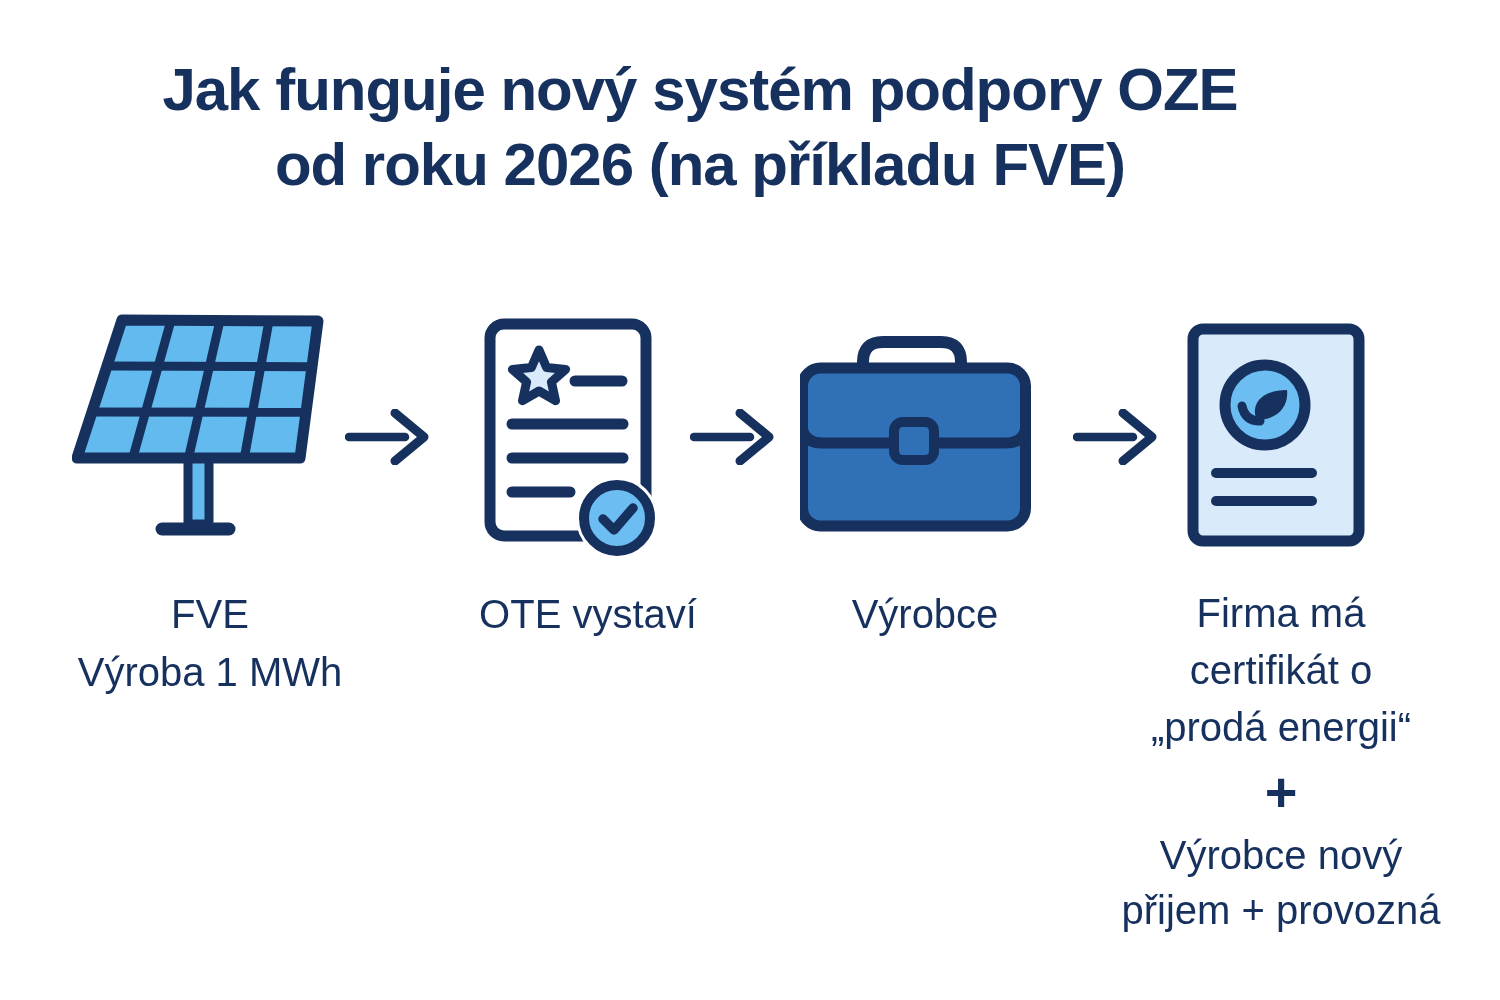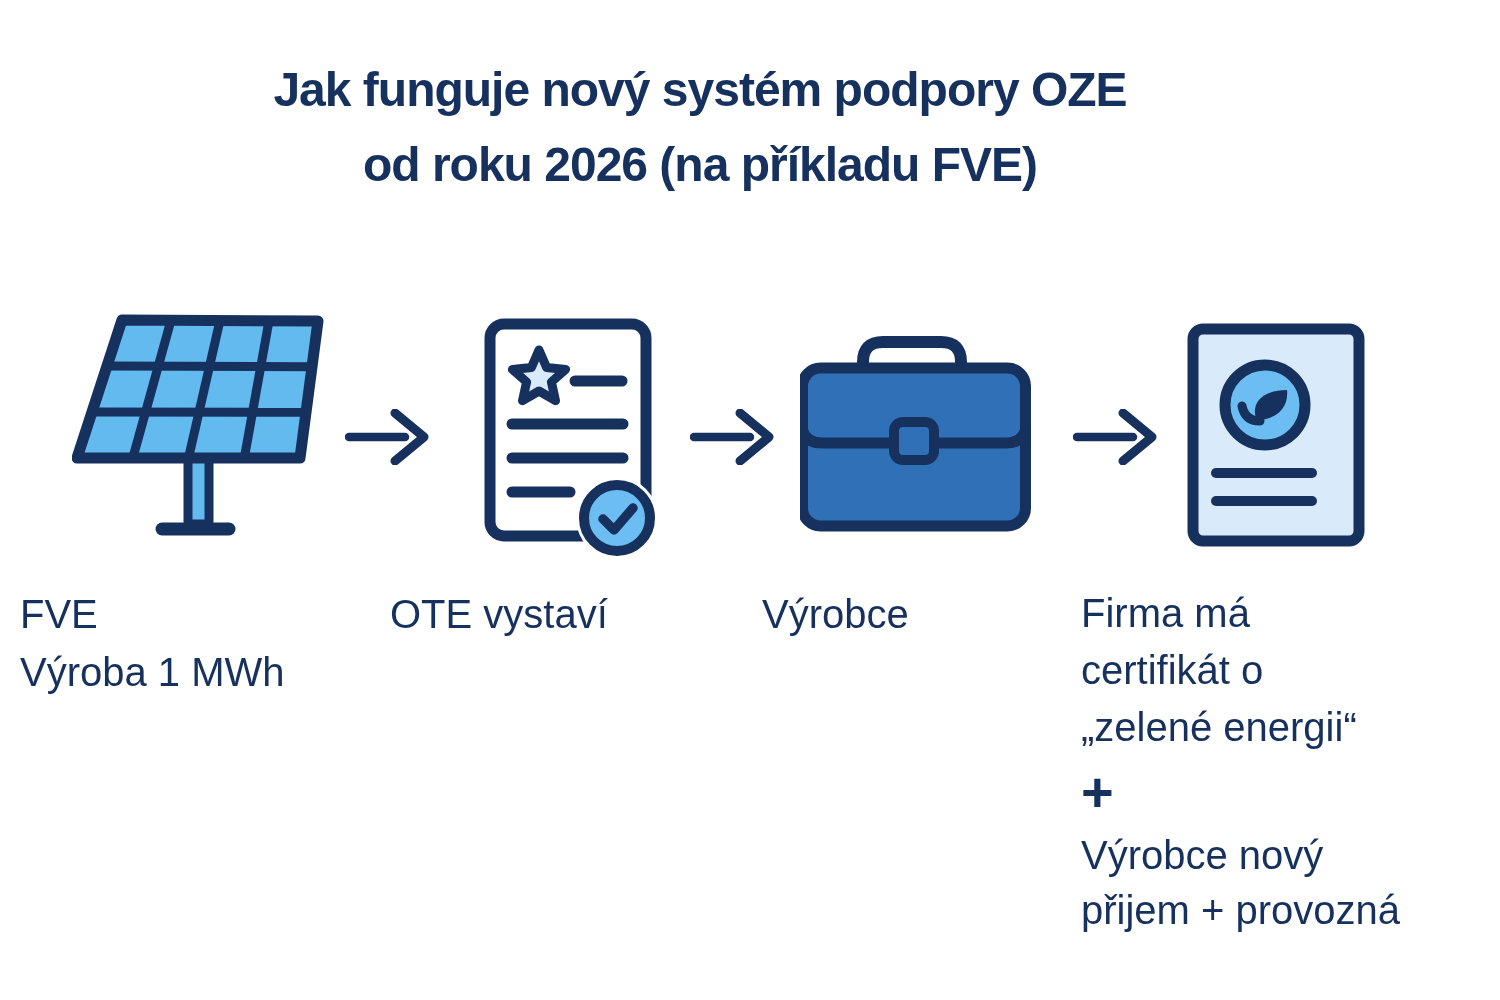--- a/index.html
+++ b/index.html
@@ -12,33 +12,33 @@
   }
   html,body{margin:0;padding:0;background:#fff;}
   .canvas{
     position:relative;width:1500px;height:1000px;overflow:hidden;
     background:var(--background);
     font-family:"Liberation Sans", sans-serif;
     color:var(--navy);
   }
   .title{
     position:absolute;top:52px;left:0;width:1400px;
-    text-align:center;font-weight:bold;font-size:48px;line-height:75px;
+    text-align:center;font-weight:bold;font-size:60px;line-height:75px;
     letter-spacing:-1px;color:var(--navy);
   }
   .icon-box{position:absolute;}
   .arrow-box{position:absolute;}
   .step-label{
-    position:absolute;top:585px;
+    position:absolute;top:585px;text-align:center;
     font-size:40px;line-height:58px;font-weight:500;color:var(--navy);
     white-space:nowrap;
   }
   .label-1{left:20px;width:380px;}
-  .label-2{left:390px;width:380px;}
-  .label-3{left:762px;width:380px;}
+  .label-2{left:398px;width:380px;}
+  .label-3{left:735px;width:380px;}
   .label-4{left:1081px;width:400px;line-height:57px;}
   .plus-line{
     font-size:56px;font-weight:bold;line-height:72px;
   }
   .extra-line{line-height:55px;}
   
   .sn{stroke:var(--navy);}
   .rc{stroke-linecap:round;stroke-linejoin:round;}
   .nf{fill:none;}
   .fn{fill:var(--navy);}
@@ -149,19 +149,19 @@
     <div>OTE vystaví</div>
   </div>
 
   <div class="step-label label-3">
     <div>Výrobce</div>
   </div>
 
   <div class="step-label label-4">
     <div>Firma má</div>
     <div>certifikát o</div>
-    <div>„zelené energii“</div>
+    <div>„prodá energii“</div>
     <div class="plus-line">+</div>
     <div class="extra-line">Výrobce nový</div>
     <div class="extra-line">přijem + provozná</div>
   </div>
 
 </div>
 
 </body></html>

